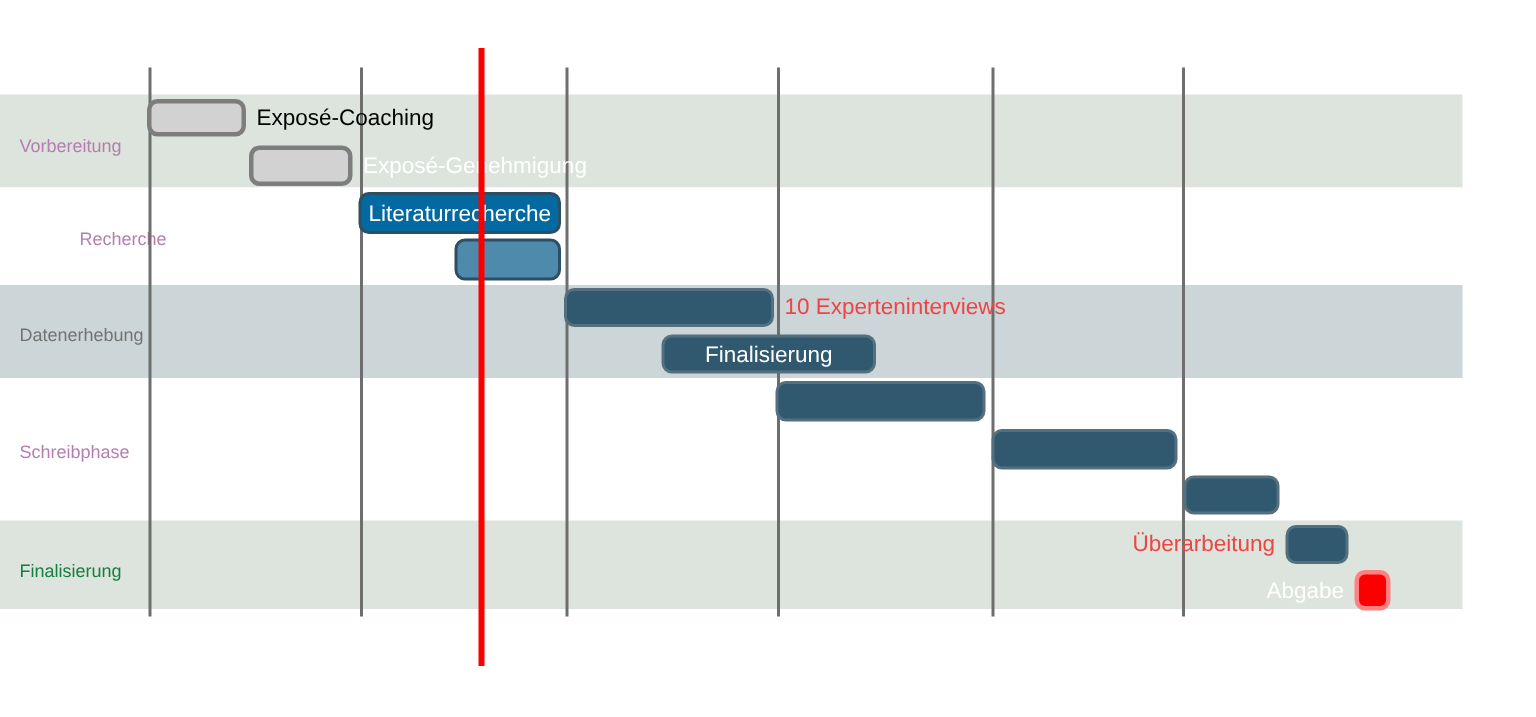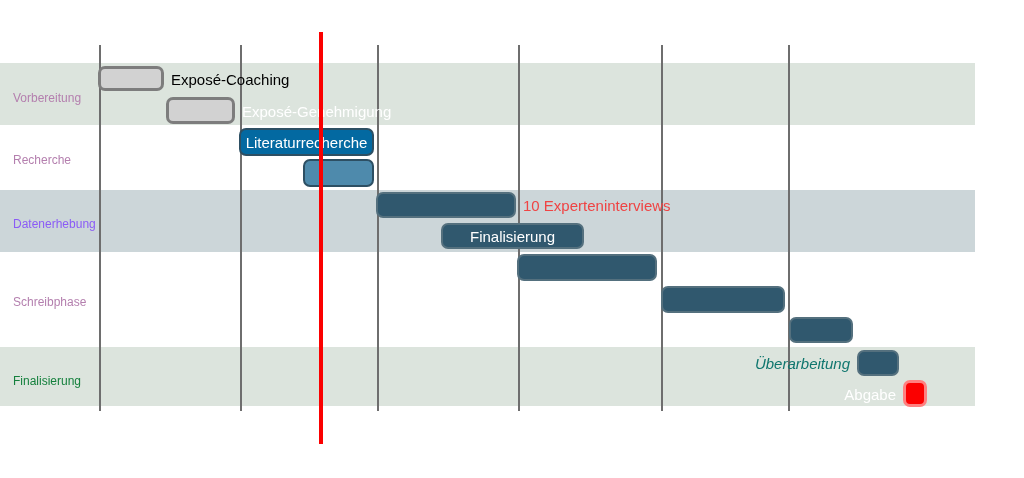--- a/index.html
+++ b/index.html
@@ -27,23 +27,23 @@
   .today-line{position:absolute;z-index:6;}
 </style>
 </head>
 <body>
 
 <div id="stage">
   <div id="bands">
       <div class="band" style="top: 63px; height: 62px; width: 975px; background: rgb(220, 228, 221);"></div>
       <div class="row-label" style="top: 98px; color: rgb(180, 127, 174);">Vorbereitung</div>
       <div class="band" style="top: 125px; height: 65px; width: 975px; background: rgb(255, 255, 255);"></div>
-      <div class="row-label" style="top: 160px; color: rgb(180, 127, 174);">Recherche</div>
+      <div class="row-label" style="top: 160px; color: rgb(180, 127, 174); margin-left: 40px;">Recherche</div>
       <div class="band" style="top: 190px; height: 62px; width: 975px; background: rgb(204, 214, 217);"></div>
-      <div class="row-label" style="top: 224px; color: #8b5cf6;">Datenerhebung</div>
+      <div class="row-label" style="top: 224px; color: #737373;">Datenerhebung</div>
       <div class="band" style="top: 252px; height: 95px; width: 975px; background: rgb(255, 255, 255);"></div>
       <div class="row-label" style="top: 302px; color: rgb(180, 127, 174);">Schreibphase</div>
       <div class="band" style="top: 347px; height: 59px; width: 975px; background: rgb(220, 228, 221);"></div>
       <div class="row-label" style="top: 381px; color: #15803d;">Finalisierung</div>
     </div>
   <div id="grid">
       <div class="gridline" style="left: 99px; top: 45px; height: 366px; background: rgb(110, 110, 110);"></div>
       <div class="gridline" style="left: 240px; top: 45px; height: 366px; background: rgb(110, 110, 110);"></div>
       <div class="gridline" style="left: 377px; top: 45px; height: 366px; background: rgb(110, 110, 110);"></div>
       <div class="gridline" style="left: 518px; top: 45px; height: 366px; background: rgb(110, 110, 110);"></div>
@@ -61,18 +61,18 @@
       <div class="bar" style="left: 303px; top: 159px; width: 71px; height: 28px; background: rgb(78, 138, 172); border: 2.5px solid rgb(45, 79, 99);"></div>
       <div class="bar" style="left: 376px; top: 192px; width: 140px; height: 26px; background: rgb(48, 88, 110); border: 2.5px solid rgb(84, 112, 126);"></div>
       <div class="bar-label-out" style="top: 205px; color: #ef4444; left: 523px;">10 Experteninterviews</div>
       <div class="bar" style="left: 441px; top: 223px; width: 143px; height: 26px; background: rgb(48, 88, 110); border: 2.5px solid rgb(84, 112, 126);">
         <div class="bar-label-in">Finalisierung</div>
       </div>
       <div class="bar" style="left: 517px; top: 254px; width: 140px; height: 27px; background: rgb(48, 88, 110); border: 2.5px solid rgb(84, 112, 126);"></div>
       <div class="bar" style="left: 661px; top: 286px; width: 124px; height: 27px; background: rgb(48, 88, 110); border: 2.5px solid rgb(84, 112, 126);"></div>
       <div class="bar" style="left: 789px; top: 317px; width: 64px; height: 26px; background: rgb(48, 88, 110); border: 2.5px solid rgb(84, 112, 126);"></div>
       <div class="bar" style="left: 857px; top: 350px; width: 42px; height: 26px; background: rgb(48, 88, 110); border: 2.5px solid rgb(84, 112, 126);"></div>
-      <div class="bar-label-out" style="top: 363px; color: #0f766e; right: 174px; font-style: italic;">Überarbeitung</div>
+      <div class="bar-label-out" style="top: 363px; color: #ef4444; right: 174px;">Überarbeitung</div>
       <div class="bar" style="left: 903px; top: 380px; width: 24px; height: 27px; background: rgb(251, 0, 0); border: 3px solid rgb(255, 128, 128);"></div>
       <div class="bar-label-out" style="top: 393.5px; color: rgb(255, 255, 255); right: 128px; text-align: center;">Abgabe</div>
     </div>
   <div id="today" class="today-line" style="left: 319px; top: 32px; width: 4px; height: 412px; background: rgb(251, 0, 0);"></div>
 </div>
 
 </body></html>

